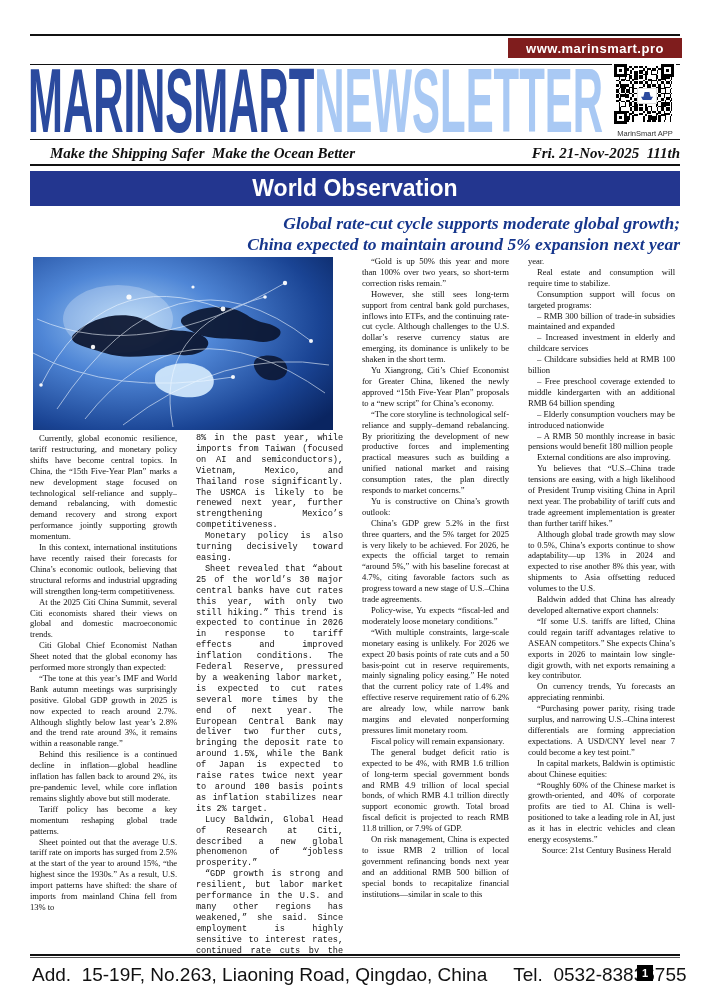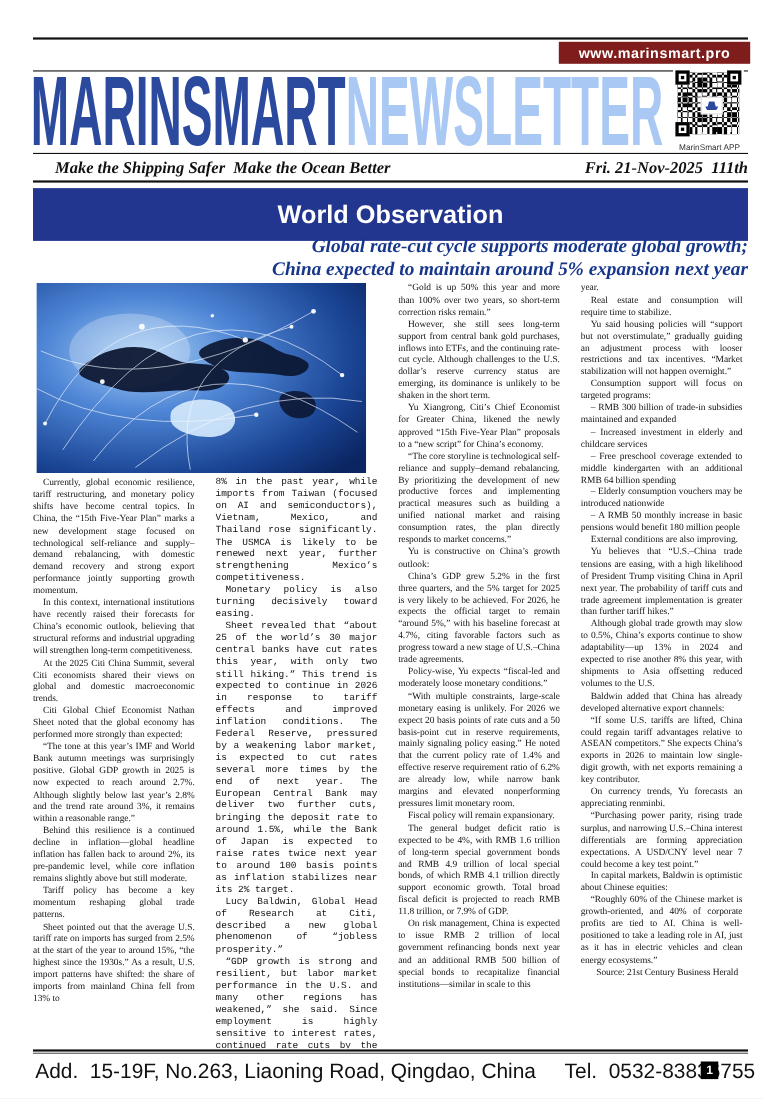--- a/index.html
+++ b/index.html
@@ -33,21 +33,21 @@
   .qr .logo i{display:block;width:12px;height:8px;background:#2b4a9e;
               clip-path:polygon(0 60%,20% 60%,30% 0,70% 0,80% 60%,100% 60%,85% 100%,15% 100%);}
   .qr-caption{margin-top:3px;font-family:"Liberation Sans",sans-serif;font-size:7.5px;color:#333;}
   
   .tagline-row{position:absolute;left:30px;right:27px;top:142px;height:22px;
                display:flex;justify-content:space-between;align-items:center;
                font-family:"Liberation Serif",serif;font-weight:bold;font-style:italic;font-size:15px;margin-left:20px;}
   .tagline-left{white-space:pre;}
   .date-right{white-space:pre;}
   
-  .banner{position:absolute;left:30px;right:27px;top:171px;height:48px;background:var(--banner,#23368f);
+  .banner{position:absolute;left:30px;right:27px;top:171px;height:35px;background:var(--banner,#23368f);
           display:flex;align-items:center;justify-content:center;}
   .banner span{color:#fff;font-family:"Liberation Sans",sans-serif;font-weight:bold;font-size:23px;}
   
   .headline{position:absolute;left:30px;right:27px;top:213px;text-align:right;
             color:var(--headline,#16368c);font-weight:bold;font-style:italic;font-size:17.5px;line-height:21px;}
   
   .lead-image{position:absolute;left:33px;top:257px;width:300px;height:173px;overflow:hidden;}
   .lead-image svg{display:block;width:100%;height:100%;}
   
   .col{position:absolute;width:147px;overflow:hidden;text-align:justify;
@@ -183,24 +183,24 @@
       <p>China’s GDP grew 5.2% in the first three quarters, and the 5% target for 2025 is very likely to be achieved. For 2026, he expects the official target to remain “around 5%,” with his baseline forecast at 4.7%, citing favorable factors such as progress toward a new stage of U.S.–China trade agreements.</p>
       <p>Policy-wise, Yu expects “fiscal-led and moderately loose monetary conditions.”</p>
       <p>“With multiple constraints, large-scale monetary easing is unlikely. For 2026 we expect 20 basis points of rate cuts and a 50 basis-point cut in reserve requirements, mainly signaling policy easing.” He noted that the current policy rate of 1.4% and effective reserve requirement ratio of 6.2% are already low, while narrow bank margins and elevated nonperforming pressures limit monetary room.</p>
       <p>Fiscal policy will remain expansionary.</p>
       <p>The general budget deficit ratio is expected to be 4%, with RMB 1.6 trillion of long-term special government bonds and RMB 4.9 trillion of local special bonds, of which RMB 4.1 trillion directly support economic growth. Total broad fiscal deficit is projected to reach RMB 11.8 trillion, or 7.9% of GDP.</p>
       <p>On risk management, China is expected to issue RMB 2 trillion of local government refinancing bonds next year and an additional RMB 500 billion of special bonds to recapitalize financial institutions—similar in scale to this</p>
     </div>
   <div class="col col-4">
       <p class="cont">year.</p>
       <p>Real estate and consumption will require time to stabilize.</p>
-      <p>Yu said housing policies will “support but not overstimulate,” gradually guiding an adjustment process with looser restrictions and tax incentives. “Market stabilization will not happen overnight.”</p>
       <p>Consumption support will focus on targeted programs:</p>
       <p>– RMB 300 billion of trade-in subsidies maintained and expanded</p>
       <p>– Increased investment in elderly and childcare services</p>
+      <p>– Childcare subsidies held at RMB 100 billion</p>
       <p>– Free preschool coverage extended to middle kindergarten with an additional RMB 64 billion spending</p>
       <p>– Elderly consumption vouchers may be introduced nationwide</p>
       <p>– A RMB 50 monthly increase in basic pensions would benefit 180 million people</p>
       <p>External conditions are also improving.</p>
       <p>Yu believes that “U.S.–China trade tensions are easing, with a high likelihood of President Trump visiting China in April next year. The probability of tariff cuts and trade agreement implementation is greater than further tariff hikes.”</p>
       <p>Although global trade growth may slow to 0.5%, China’s exports continue to show adaptability—up 13% in 2024 and expected to rise another 8% this year, with shipments to Asia offsetting reduced volumes to the U.S.</p>
       <p>Baldwin added that China has already developed alternative export channels:</p>
       <p>“If some U.S. tariffs are lifted, China could regain tariff advantages relative to ASEAN competitors.” She expects China’s exports in 2026 to maintain low single-digit growth, with net exports remaining a key contributor.</p>
       <p>On currency trends, Yu forecasts an appreciating renminbi.</p>
       <p>“Purchasing power parity, rising trade surplus, and narrowing U.S.–China interest differentials are forming appreciation expectations. A USD/CNY level near 7 could become a key test point.”</p>

